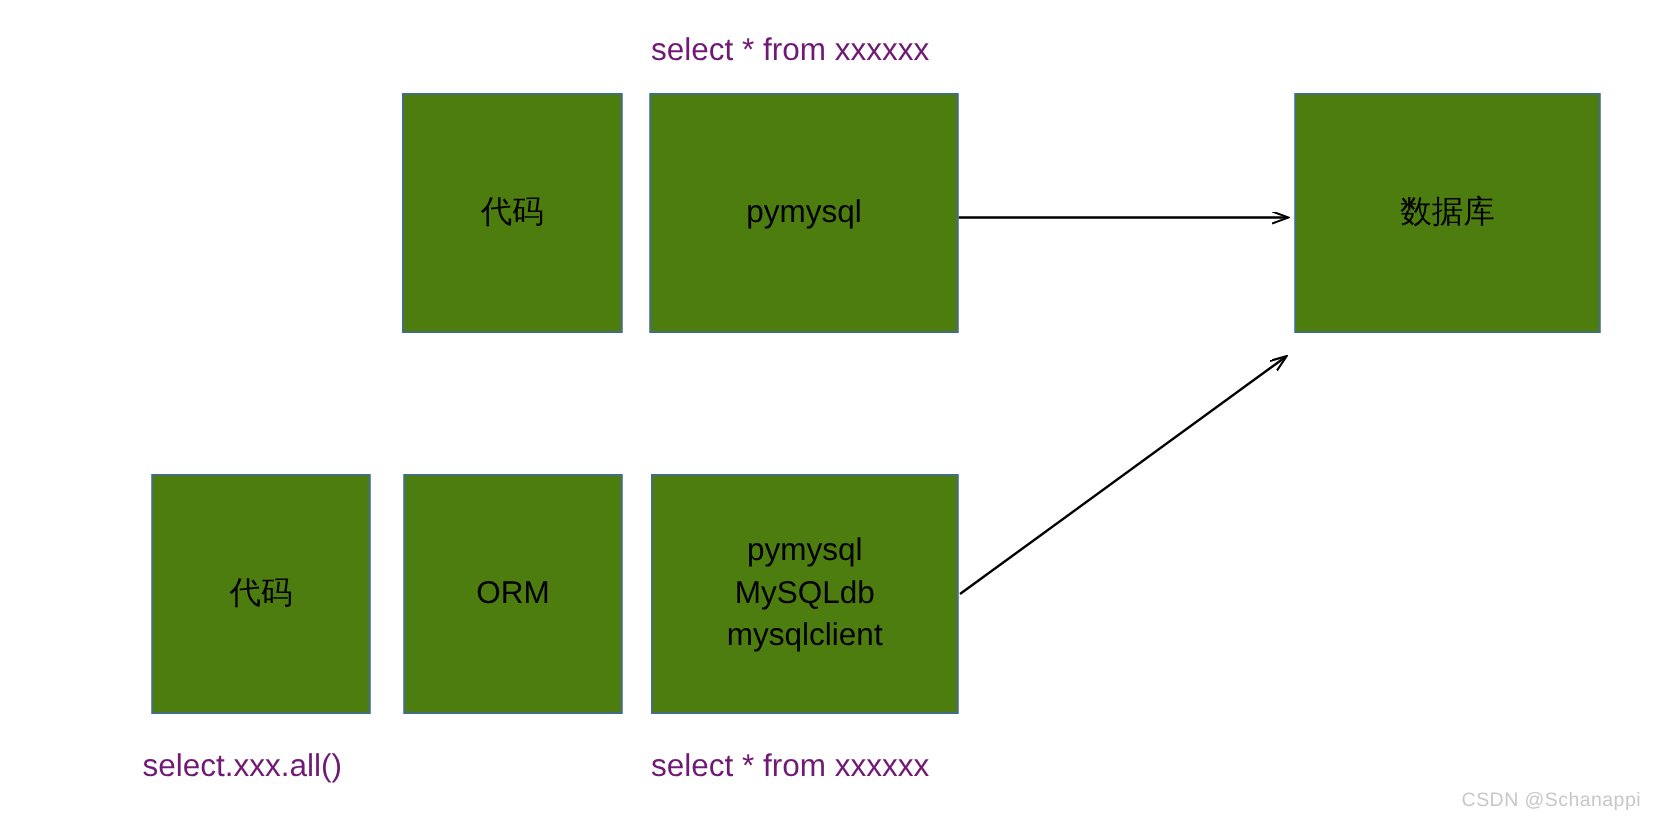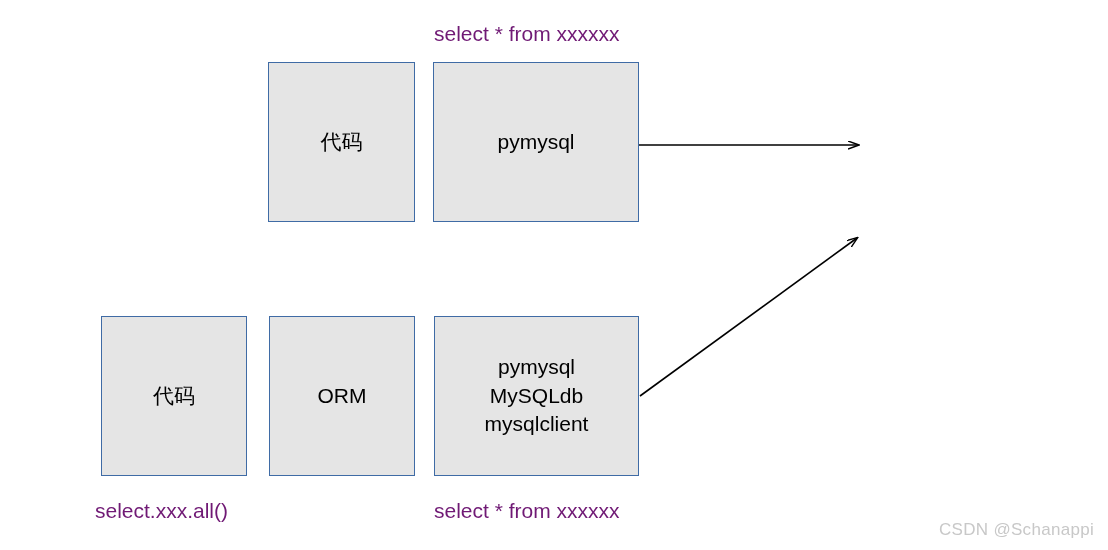--- a/index.html
+++ b/index.html
@@ -16,21 +16,21 @@
     position: relative;
     width: 1108px;
     height: 550px;
     background: #ffffff;
     overflow: hidden;
   }
   .node {
     position: absolute;
     box-sizing: border-box;
     border: 1.5px solid var(--stroke, #3f6ba5);
-    background: #e5e5e5;
+    background: #4d7c0f;
     display: flex;
     align-items: center;
     justify-content: center;
     text-align: center;
     font-size: 21px;
     line-height: 1.35;
     color: #000000;
     white-space: pre-line;
     font-weight: 400;
   }
@@ -46,21 +46,21 @@
     left: 0;
     top: 0;
     width: 1108px;
     height: 550px;
     pointer-events: none;
   }
   .watermark {
     position: absolute;
     right: 14px;
     bottom: 10px;
-    font-size: 17px;
+    font-size: 13px;
     color: #c8c8c8;
     white-space: nowrap;
     letter-spacing: 0.3px;
   }
 </style>
 </head>
 <body>
 
 <div id="canvas" style="background: rgb(255, 255, 255);">
 
@@ -75,20 +75,23 @@
   </svg>
 
   <div class="node" style="left: 268px; top: 62px; width: 147px; height: 160px; border-color: rgb(63, 107, 165);">
     <span>代码</span>
   </div>
 
   <div class="node" style="left: 433px; top: 62px; width: 206px; height: 160px; border-color: rgb(63, 107, 165);">
     <span>pymysql</span>
   </div>
 
+  <div class="node" style="left: 863px; top: 62px; width: 204px; height: 160px; border-color: rgb(63, 107, 165);">
+    <span>数据库</span>
+  </div>
 
   <div class="node" style="left: 101px; top: 316px; width: 146px; height: 160px; border-color: rgb(63, 107, 165);">
     <span>代码</span>
   </div>
 
   <div class="node" style="left: 269px; top: 316px; width: 146px; height: 160px; border-color: rgb(63, 107, 165);">
     <span>ORM</span>
   </div>
 
   <div class="node" style="left: 434px; top: 316px; width: 205px; height: 160px; border-color: rgb(63, 107, 165);">

